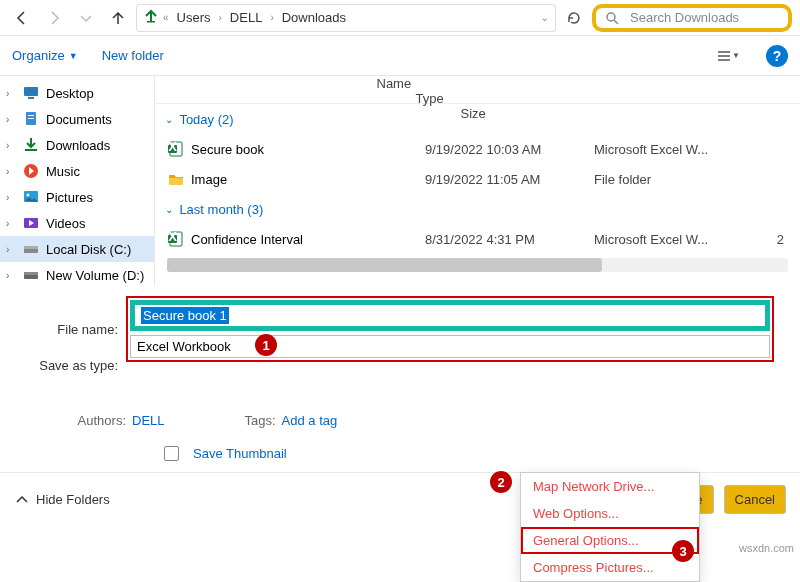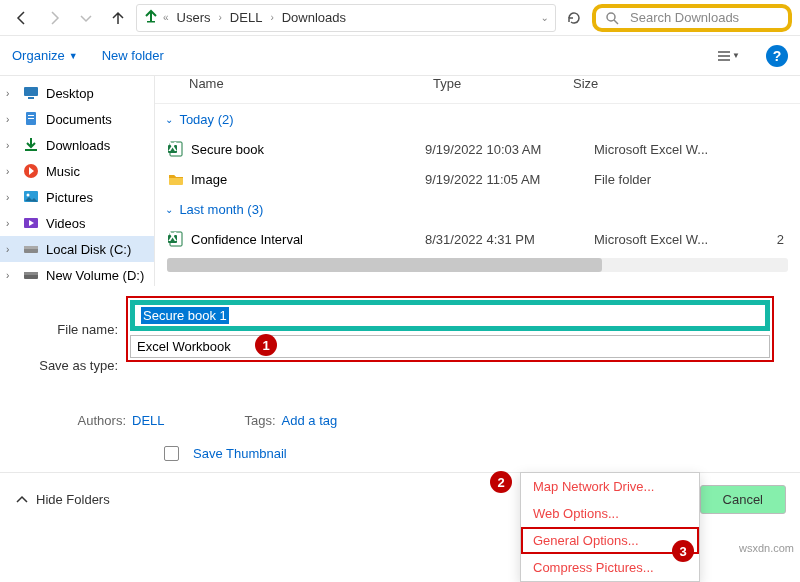--- a/index.html
+++ b/index.html
@@ -26,21 +26,21 @@
 
 
 .main { display: flex; height: 210px; }
 .tree { width: 155px; border-right: 1px solid #e8e8e8; padding: 4px 0; overflow: hidden; }
 .tree-item { display: flex; align-items: center; height: 26px; padding: 0 6px; gap: 6px; white-space: nowrap; }
 .tree-item .exp { width: 10px; font-size: 10px; color: #666; }
 .tree-item.sel { background: #d9e8f9; }
 .ti-icon { width: 18px; height: 18px; display: flex; align-items: center; justify-content: center; }
 
 .files { flex: 1; overflow: hidden; }
-.fhead { display: flex; height: 28px; border-bottom: 1px solid #eee; align-items: flex-start; color: #444; }
+.fhead { display: flex; height: 28px; border-bottom: 1px solid #eee; align-items: center; color: #444; flex-direction: column; }
 .fhead .col { padding: 0 8px; }
 .c-name { width: 270px; padding-left: 34px !important; }
 .c-date { width: 160px; }
 .c-type { width: 140px; }
 .c-size { width: 50px; }
 .group { color: #0066cc; display: flex; align-items: center; height: 30px; padding-left: 10px; gap: 6px; }
 .group .gchev { font-size: 10px; }
 .frow { display: flex; align-items: center; height: 30px; }
 .frow .fi { width: 22px; display: flex; align-items: center; justify-content: center; margin-left: 10px; }
 .frow .fn { width: 238px; padding-left: 4px; }
@@ -62,21 +62,21 @@
 .meta-row .mlbl { color: #666; }
 .meta-row .mval { color: #0066cc; margin-left: 6px; margin-right: 80px; }
 .thumb-row { display: flex; align-items: center; margin-top: 18px; padding-left: 150px; gap: 14px; color: #0066cc; }
 .cb { width: 15px; height: 15px; border: 1px solid #888; border-radius: 2px; background: #fff; }
 
 
 .bottom { position: absolute; left: 0; right: 0; bottom: 0; height: 110px; border-top: 1px solid #e8e8e8; padding: 10px 14px; }
 .brow { display: flex; align-items: center; }
 .hide-folders { display: flex; align-items: center; gap: 6px; color: #333; }
 .btns { margin-left: auto; display: flex; gap: 10px; align-items: center; }
-.btn { border: 1px solid #bbb; background: #86efac; padding: 6px 22px; border-radius: 3px; color: #333; }
+.btn { border: 1px solid #bbb; background: #eab308; padding: 6px 10px; border-radius: 3px; color: #333; }
 .tools-wrap { border: 3px solid #d00000; padding: 1px; display: flex; align-items: center; }
 .tools-btn { border: 1px solid #0078d4; background: #fff; padding: 4px 10px; display: flex; align-items: center; gap: 6px; color: #333; }
 .tools-btn .caret { color: #0078d4; font-size: 9px; }
 
 
 .menu { position: absolute; right: 100px; bottom: 0; width: 180px; background: #fff; border: 1px solid #ccc; box-shadow: 0 4px 12px rgba(0,0,0,0.15); }
 .menu-item { padding: 6px 12px; color: #ef4444; }
 .menu-item.hl { outline: 2px solid #d00000; outline-offset: -2px; }
 
 

